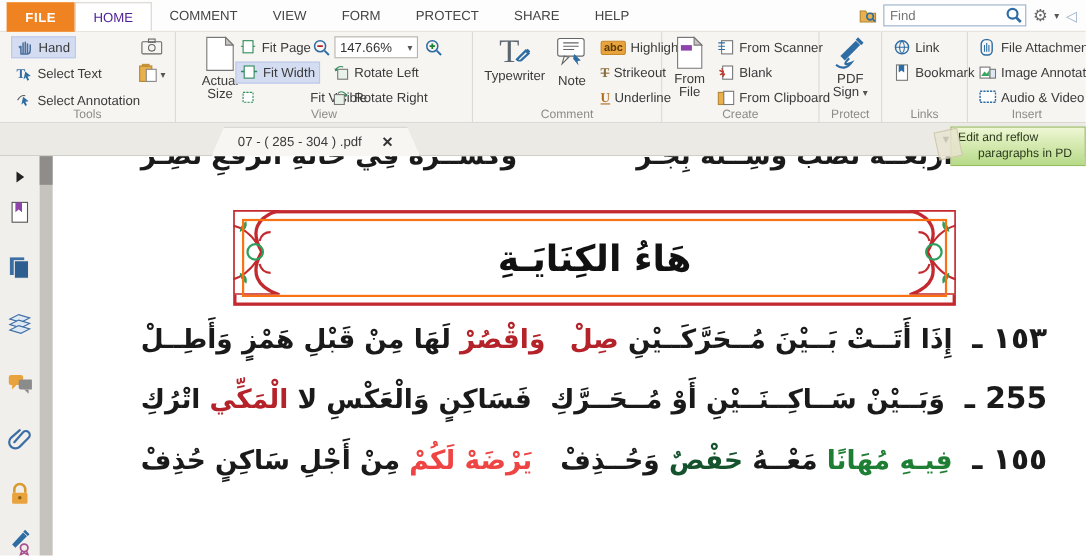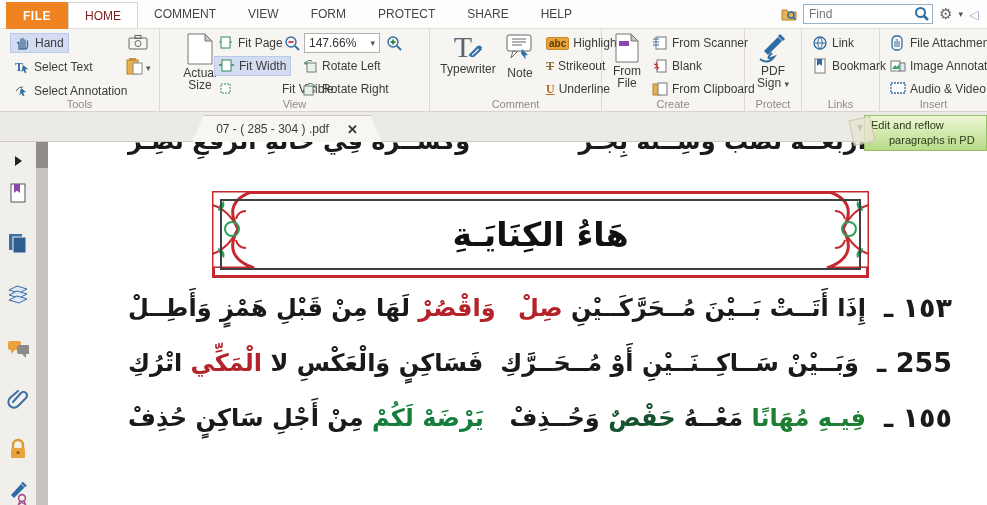--- a/index.html
+++ b/index.html
@@ -6,21 +6,21 @@
   html,body { width:987px; height:505px; overflow:hidden;
     font-family:"Liberation Sans", sans-serif; font-size:12px; color:#333; background:#fff; }
 
   
   .menubar { position:absolute; left:0; top:0; width:987px; height:29px; background:#fdfdfd;
     display:flex; align-items:stretch; border-bottom:1px solid #e3e0db; }
   .file-btn { margin:2px 0 0 6px; width:62px; height:27px; background:#ef8322; color:#fff;
     font-weight:bold; display:flex; align-items:center; justify-content:center; letter-spacing:.5px; }
   .menu-item { padding:0 16px; display:flex; align-items:center; color:#444; cursor:default; }
   .menu-item.active { background:#fff; border:1px solid #d8d4cf; border-bottom:none; margin-top:2px;
-    color:#7f1d1d; }
+    color:#4c1d95; }
   .findwrap { margin-left:auto; display:flex; align-items:center; gap:6px; padding-right:8px; }
   .find-input-wrap { position:relative; width:130px; height:20px; }
   .find-input { width:130px; height:20px; border:1px solid #9ab0c9; padding:0 22px 0 5px; font-size:12px; }
   .find-mag { position:absolute; right:3px; top:2px; }
   .icon16 { width:16px; height:16px; display:inline-block; }
   .gear { font-size:15px; color:#666; }
   .small-arrow { font-size:9px; color:#555; }
   .collapse-chev { color:#9ab0c9; font-size:13px; }
 
   
@@ -71,21 +71,21 @@
   .verse-row { position:absolute; right:35px; left:80px; display:flex; align-items:center;
     font-family:"DejaVu Sans", sans-serif; font-weight:bold; font-size:24px; color:#1a1a1a; }
   .verse-num { font-size:27px; margin-left:18px; white-space:nowrap; }
   .hemi { white-space:nowrap; }
   .hemi.second { margin-right:auto; margin-left:0; }
   .clipped { top:-17px; }
 
   
   .frame { position:absolute; right:118px; top:49px; width:657px; height:87px; border:3px solid #c3292e;
     background:#fff; }
-  .frame-inner { position:absolute; inset:5px; border:2px solid #404040; display:flex; align-items:center;
+  .frame-inner { position:absolute; inset:5px; border:2px solid #f97316; display:flex; align-items:center;
     justify-content:center; }
   .frame-title { font-family:"DejaVu Sans", sans-serif; font-weight:bold; font-size:33px; color:#111; }
   .corner { position:absolute; width:60px; height:77px; }
   .corner.tr { right:-3px; top:-3px; }
   .corner.tl { left:-3px; top:-3px; transform:scaleX(-1); }
 </style>
 </head>
 <body>
 
 <div class="menubar">
@@ -463,17 +463,17 @@
           <span class="hemi second"><span style="color: rgb(181, 35, 42);">وَاقْصُرْ</span><span style="color: rgb(26, 26, 26);"> لَهَا مِنْ قَبْلِ هَمْزٍ وَأَطِــلْ</span></span>
         </div>
         <div class="verse-row" style="top: 205px;">
           <span class="verse-num">255 ـ</span>
           <span class="hemi first"><span style="color: rgb(26, 26, 26);">وَبَــيْنْ سَــاكِــنَــيْنِ أَوْ مُــحَــرَّكِ</span></span>
           <span class="hemi second"><span style="color: rgb(26, 26, 26);">فَسَاكِنٍ وَالْعَكْسِ لا </span><span style="color: rgb(181, 35, 42);">الْمَكِّي</span><span style="color: rgb(26, 26, 26);"> اتْرُكِ</span></span>
         </div>
         <div class="verse-row" style="top: 260px;">
           <span class="verse-num">١٥٥ ـ</span>
           <span class="hemi first"><span style="color: rgb(30, 126, 52);">فِيـهِ مُهَانًا </span><span style="color: rgb(26, 26, 26);">مَعْــهُ </span><span style="color: #14532d;">حَفْصٌ</span><span style="color: rgb(26, 26, 26);"> وَحُــذِفْ</span></span>
-          <span class="hemi second"><span style="color: #15803d;">يَرْضَهْ لَكُمْ</span><span style="color: rgb(26, 26, 26);"> مِنْ أَجْلِ سَاكِنٍ حُذِفْ</span></span>
+          <span class="hemi second"><span style="color: #ef4444;">يَرْضَهْ لَكُمْ</span><span style="color: rgb(26, 26, 26);"> مِنْ أَجْلِ سَاكِنٍ حُذِفْ</span></span>
         </div>
       </div>
   </div>
 </div>
 
 </body></html>

